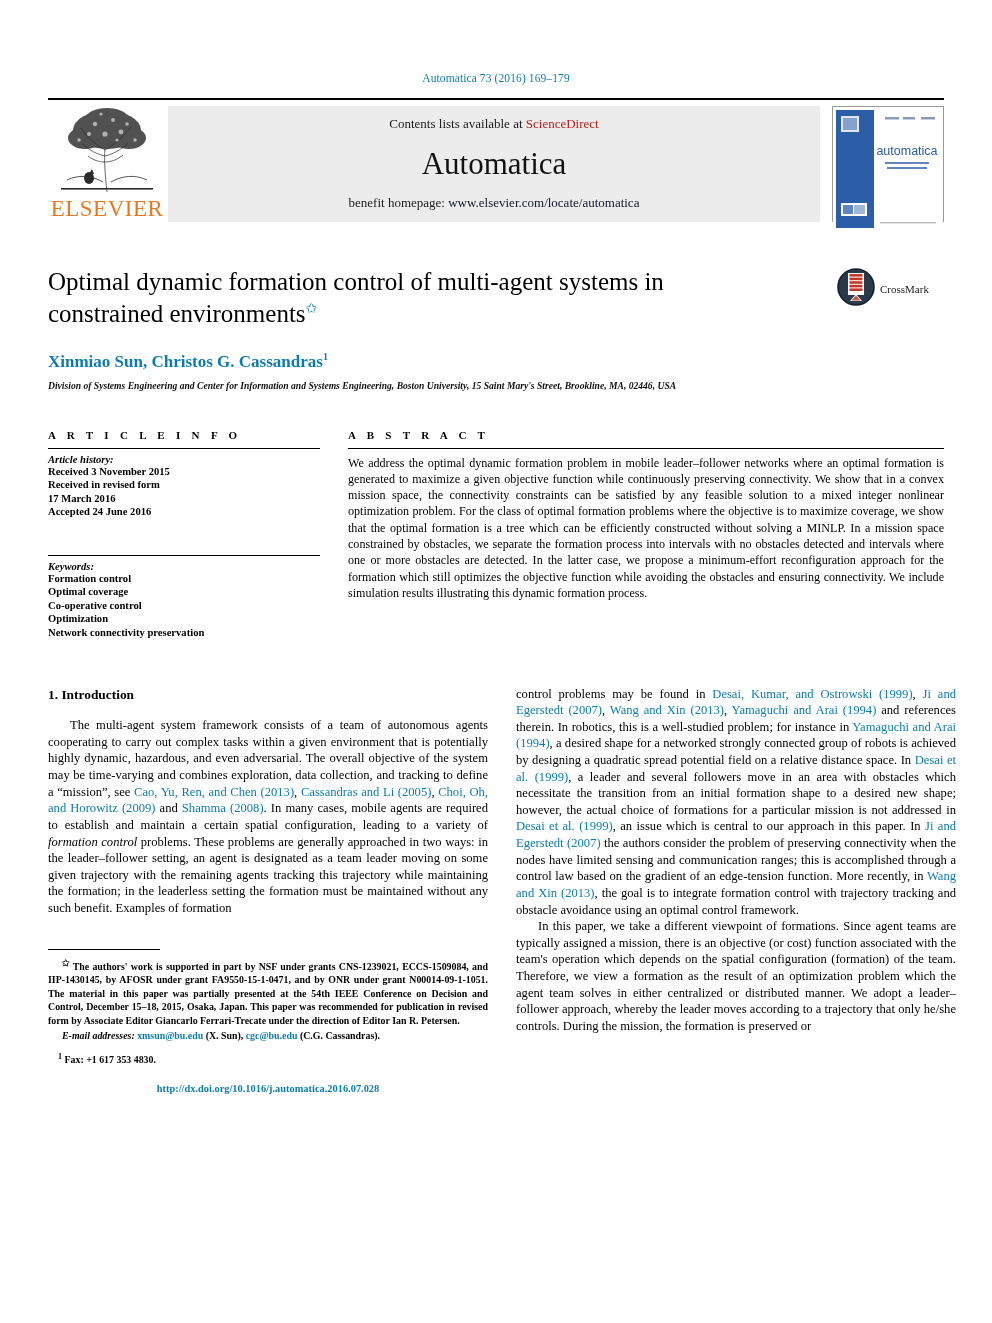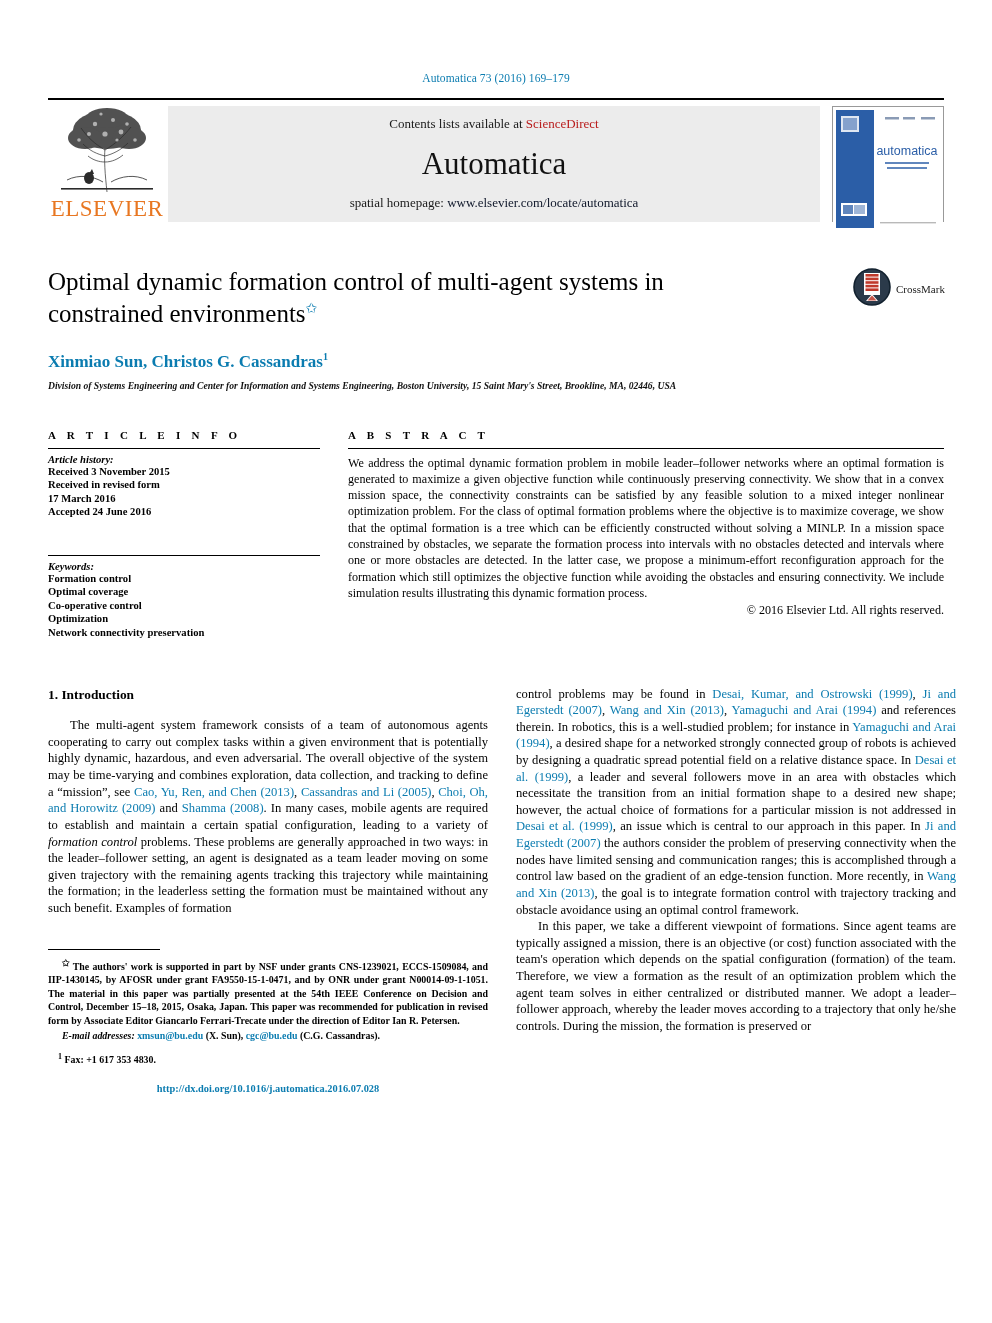--- a/index.html
+++ b/index.html
@@ -98,21 +98,21 @@
   .authors .sup { font-size: 10px; vertical-align: super; }
   .affiliation {
     margin-top: 8px;
     font-size: 9.6px;
     font-style: italic;
     color: #111;
     font-weight: bold;
   }
   .crossmark {
     position: absolute;
-    right: 0px;
+    right: 16px;
     top: 0px;
     width: 92px;
     height: 46px;
     display: flex;
     align-items: center;
     gap: 4px;
   }
   .crossmark-label { font-size: 11px; color: #222; font-family: "Liberation Serif", serif;}
 
   
@@ -228,21 +228,21 @@
           </g>
           <rect x="6" y="84" width="92" height="1.6" fill="#2b2b2b"></rect>
         </svg>
       </span>
       <div class="elsevier-word">ELSEVIER</div>
     </div>
 
     <div class="masthead-center">
       <div class="contents-line"><span>Contents lists available at </span><span class="sd">ScienceDirect</span></div>
       <div class="journal-title">Automatica</div>
-      <div class="homepage-line"><span>spatial homepage: </span><span class="url">www.elsevier.com/locate/automatica</span></div>
+      <div class="homepage-line"><span>benefit homepage: </span><span class="url">www.elsevier.com/locate/automatica</span></div>
     </div>
 
     <div class="cover-thumb">
       <svg width="110" height="124" viewBox="0 0 110 124">
         <rect x="0" y="0" width="110" height="124" fill="#ffffff"></rect>
         <rect x="3" y="3" width="38" height="118" fill="#2b5ea7"></rect>
         <rect x="41" y="3" width="2" height="118" fill="#ffffff"></rect>
         <rect x="8" y="9" width="18" height="16" fill="#ffffff" opacity="0.85"></rect>
         <rect x="10" y="11" width="14" height="12" fill="#2b5ea7" opacity="0.5"></rect>
         <rect x="8" y="96" width="26" height="13" fill="#ffffff"></rect>
@@ -310,21 +310,20 @@
         <div class="ln">Co-operative control</div>
         <div class="ln">Optimization</div>
         <div class="ln">Network connectivity preservation</div>
       </div>
     </div>
 
     <div class="col-abs">
       <div class="sec-head">A B S T R A C T</div>
       <div class="rule"></div>
       <div class="abstract-body">We address the optimal dynamic formation problem in mobile leader–follower networks where an optimal formation is generated to maximize a given objective function while continuously preserving connectivity. We show that in a convex mission space, the connectivity constraints can be satisfied by any feasible solution to a mixed integer nonlinear optimization problem. For the class of optimal formation problems where the objective is to maximize coverage, we show that the optimal formation is a tree which can be efficiently constructed without solving a MINLP. In a mission space constrained by obstacles, we separate the formation process into intervals with no obstacles detected and intervals where one or more obstacles are detected. In the latter case, we propose a minimum-effort reconfiguration approach for the formation which still optimizes the objective function while avoiding the obstacles and ensuring connectivity. We include simulation results illustrating this dynamic formation process.</div>
-      <div class="copyright">© 2016 Elsevier Ltd. All rights reserved.</div>
     </div>
   </div>
 
   <div class="body-cols">
 
     <div class="bcol">
       <h2 class="sec-title">1. Introduction</h2>
       <p class="para">The multi-agent system framework consists of a team of autonomous agents cooperating to carry out complex tasks within a given environment that is potentially highly dynamic, hazardous, and even adversarial. The overall objective of the system may be time-varying and combines exploration, data collection, and tracking to define a “mission”, see <span class="ref">Cao, Yu, Ren, and Chen (2013)</span>, <span class="ref">Cassandras and Li (2005)</span>, <span class="ref">Choi, Oh, and Horowitz (2009)</span> and <span class="ref">Shamma (2008)</span>. In many cases, mobile agents are required to establish and maintain a certain spatial configuration, leading to a variety of <em>formation control</em> problems. These problems are generally approached in two ways: in the leader–follower setting, an agent is designated as a team leader moving on some given trajectory with the remaining agents tracking this trajectory while maintaining the formation; in the leaderless setting the formation must be maintained without any such benefit. Examples of formation</p>
 
       <div class="footnotes">

